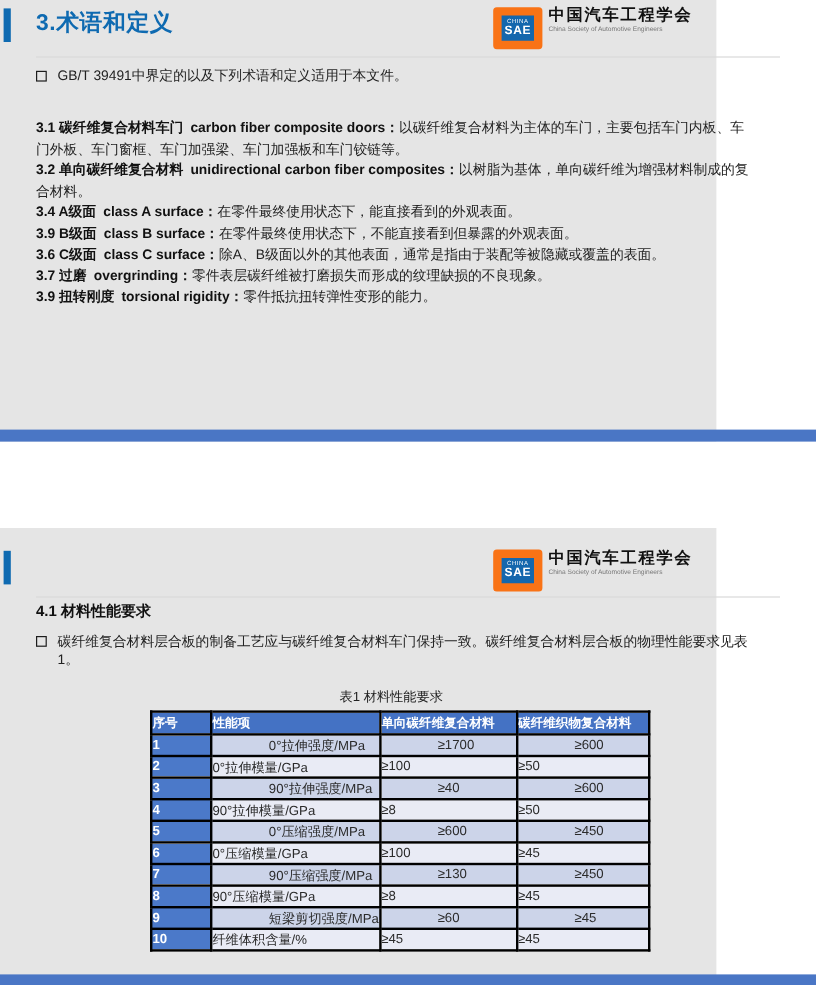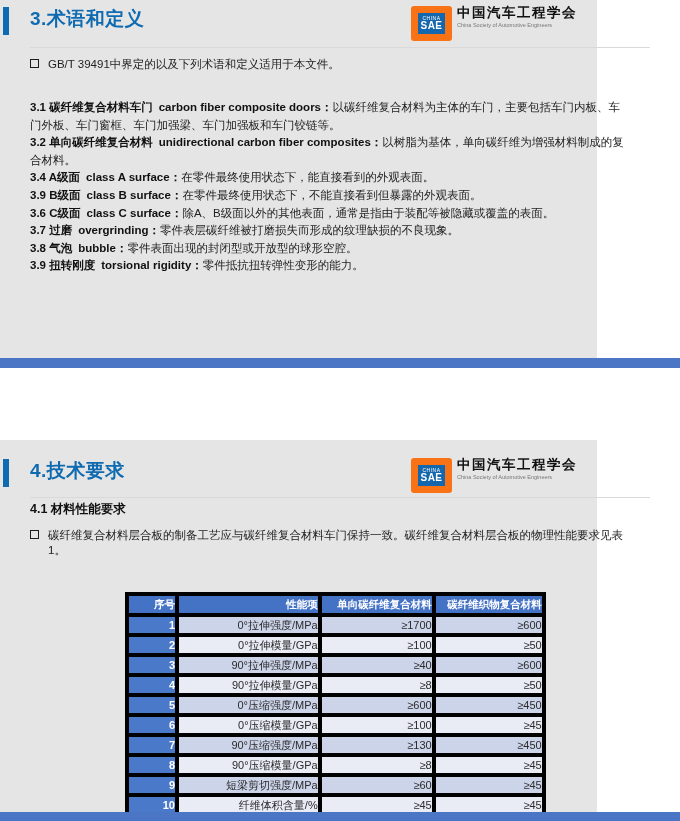--- a/index.html
+++ b/index.html
@@ -43,21 +43,21 @@
   .term b{color:#111;}
   .term .en{margin-left:6px;}
 
   
   .tbl-caption{position:absolute;left:125px;width:402px;text-align:center;font-size:11px;color:#222;}
   table.spec{
     position:absolute;left:125px;border-collapse:collapse;table-layout:fixed;
     font-size:11px;color:#2b2b2b;
   }
   table.spec td,table.spec th{
-    border:4px solid #000000;text-align:right;vertical-align:middle;
+    border:2px solid #000000;text-align:left;vertical-align:middle;
     padding:0;height:16px;overflow:hidden;white-space:nowrap;
   }
   table.spec th{background:#4472c4;color:#fff;font-weight:bold;font-size:10.5px;height:17px;}
   table.spec td.num{background:#4b79c9;color:#fff;font-weight:bold;}
   table.spec tr.odd td.val{background:#ccd4e9;padding-left:47px;}
   table.spec tr.even td.val{background:#e9ebf5;}
   .c0{width:50px;}.c1{width:128px;}.c2{width:114px;}.c3{width:110px;}
 </style>
 </head>
 <body>
@@ -84,30 +84,28 @@
     <span>GB/T 39491中界定的以及下列术语和定义适用于本文件。</span>
   </div>
 
   <div class="terms" style="top:99px;">
     <div class="term"><b><span>3.1</span> <span>碳纤维复合材料车门</span><span class="en">carbon fiber composite doors</span><span>：</span></b><span>以碳纤维复合材料为主体的车门，主要包括车门内板、车门外板、车门窗框、车门加强梁、车门加强板和车门铰链等。</span></div>
     <div class="term"><b><span>3.2</span> <span>单向碳纤维复合材料</span><span class="en">unidirectional carbon fiber composites</span><span>：</span></b><span>以树脂为基体，单向碳纤维为增强材料制成的复合材料。</span></div>
     <div class="term"><b><span>3.4</span> <span>A级面</span><span class="en">class A surface</span><span>：</span></b><span>在零件最终使用状态下，能直接看到的外观表面。</span></div>
     <div class="term"><b><span>3.9</span> <span>B级面</span><span class="en">class B surface</span><span>：</span></b><span>在零件最终使用状态下，不能直接看到但暴露的外观表面。</span></div>
     <div class="term"><b><span>3.6</span> <span>C级面</span><span class="en">class C surface</span><span>：</span></b><span>除A、B级面以外的其他表面，通常是指由于装配等被隐藏或覆盖的表面。</span></div>
     <div class="term"><b><span>3.7</span> <span>过磨</span><span class="en">overgrinding</span><span>：</span></b><span>零件表层碳纤维被打磨损失而形成的纹理缺损的不良现象。</span></div>
-    <div class="term"><b><span>3.8</span> <span>气泡</span><span class="en">bubble</span><span>：</span></b><span>零件表面出现的封闭型或开放型的球形空腔。</span></div>
     <div class="term"><b><span>3.9</span> <span>扭转刚度</span><span class="en">torsional rigidity</span><span>：</span></b><span>零件抵抗扭转弹性变形的能力。</span></div>
   </div>
 
   <div class="bottom-bar" style="top:358px;height:10px;"></div>
 </div>
 
 <div class="slide" id="slide2">
   <div class="accent-bar" style="top:19px;"></div>
-  <div class="slide-title" style="top:18px;">4.技术要求</div>
 
   <div class="logo" style="top:18px;right:20px;">
     <div class="logo-box">
       <div class="logo-china">CHINA</div>
       <div class="logo-sae">SAE</div>
     </div>
     <div class="logo-text">
       <div class="logo-zh">中国汽车工程学会</div>
       <div class="logo-en">China Society of Automotive Engineers</div>
     </div>
@@ -115,20 +113,21 @@
 
   <div class="header-divider" style="top:57px;"></div>
 
   <div class="section-heading" style="top:61px;">4.1 材料性能要求</div>
 
   <div class="bullet-line" style="top:88px;">
     <span class="bullet-sq"></span>
     <span>碳纤维复合材料层合板的制备工艺应与碳纤维复合材料车门保持一致。碳纤维复合材料层合板的物理性能要求见表1。</span>
   </div>
 
+  <div class="tbl-caption" style="top:133px;">表1 材料性能要求</div>
 
   <table class="spec" style="top:152px;">
     <colgroup>
         <col class="c0">
         <col class="c1">
         <col class="c2">
         <col class="c3">
       </colgroup>
     <thead>
       <tr>

